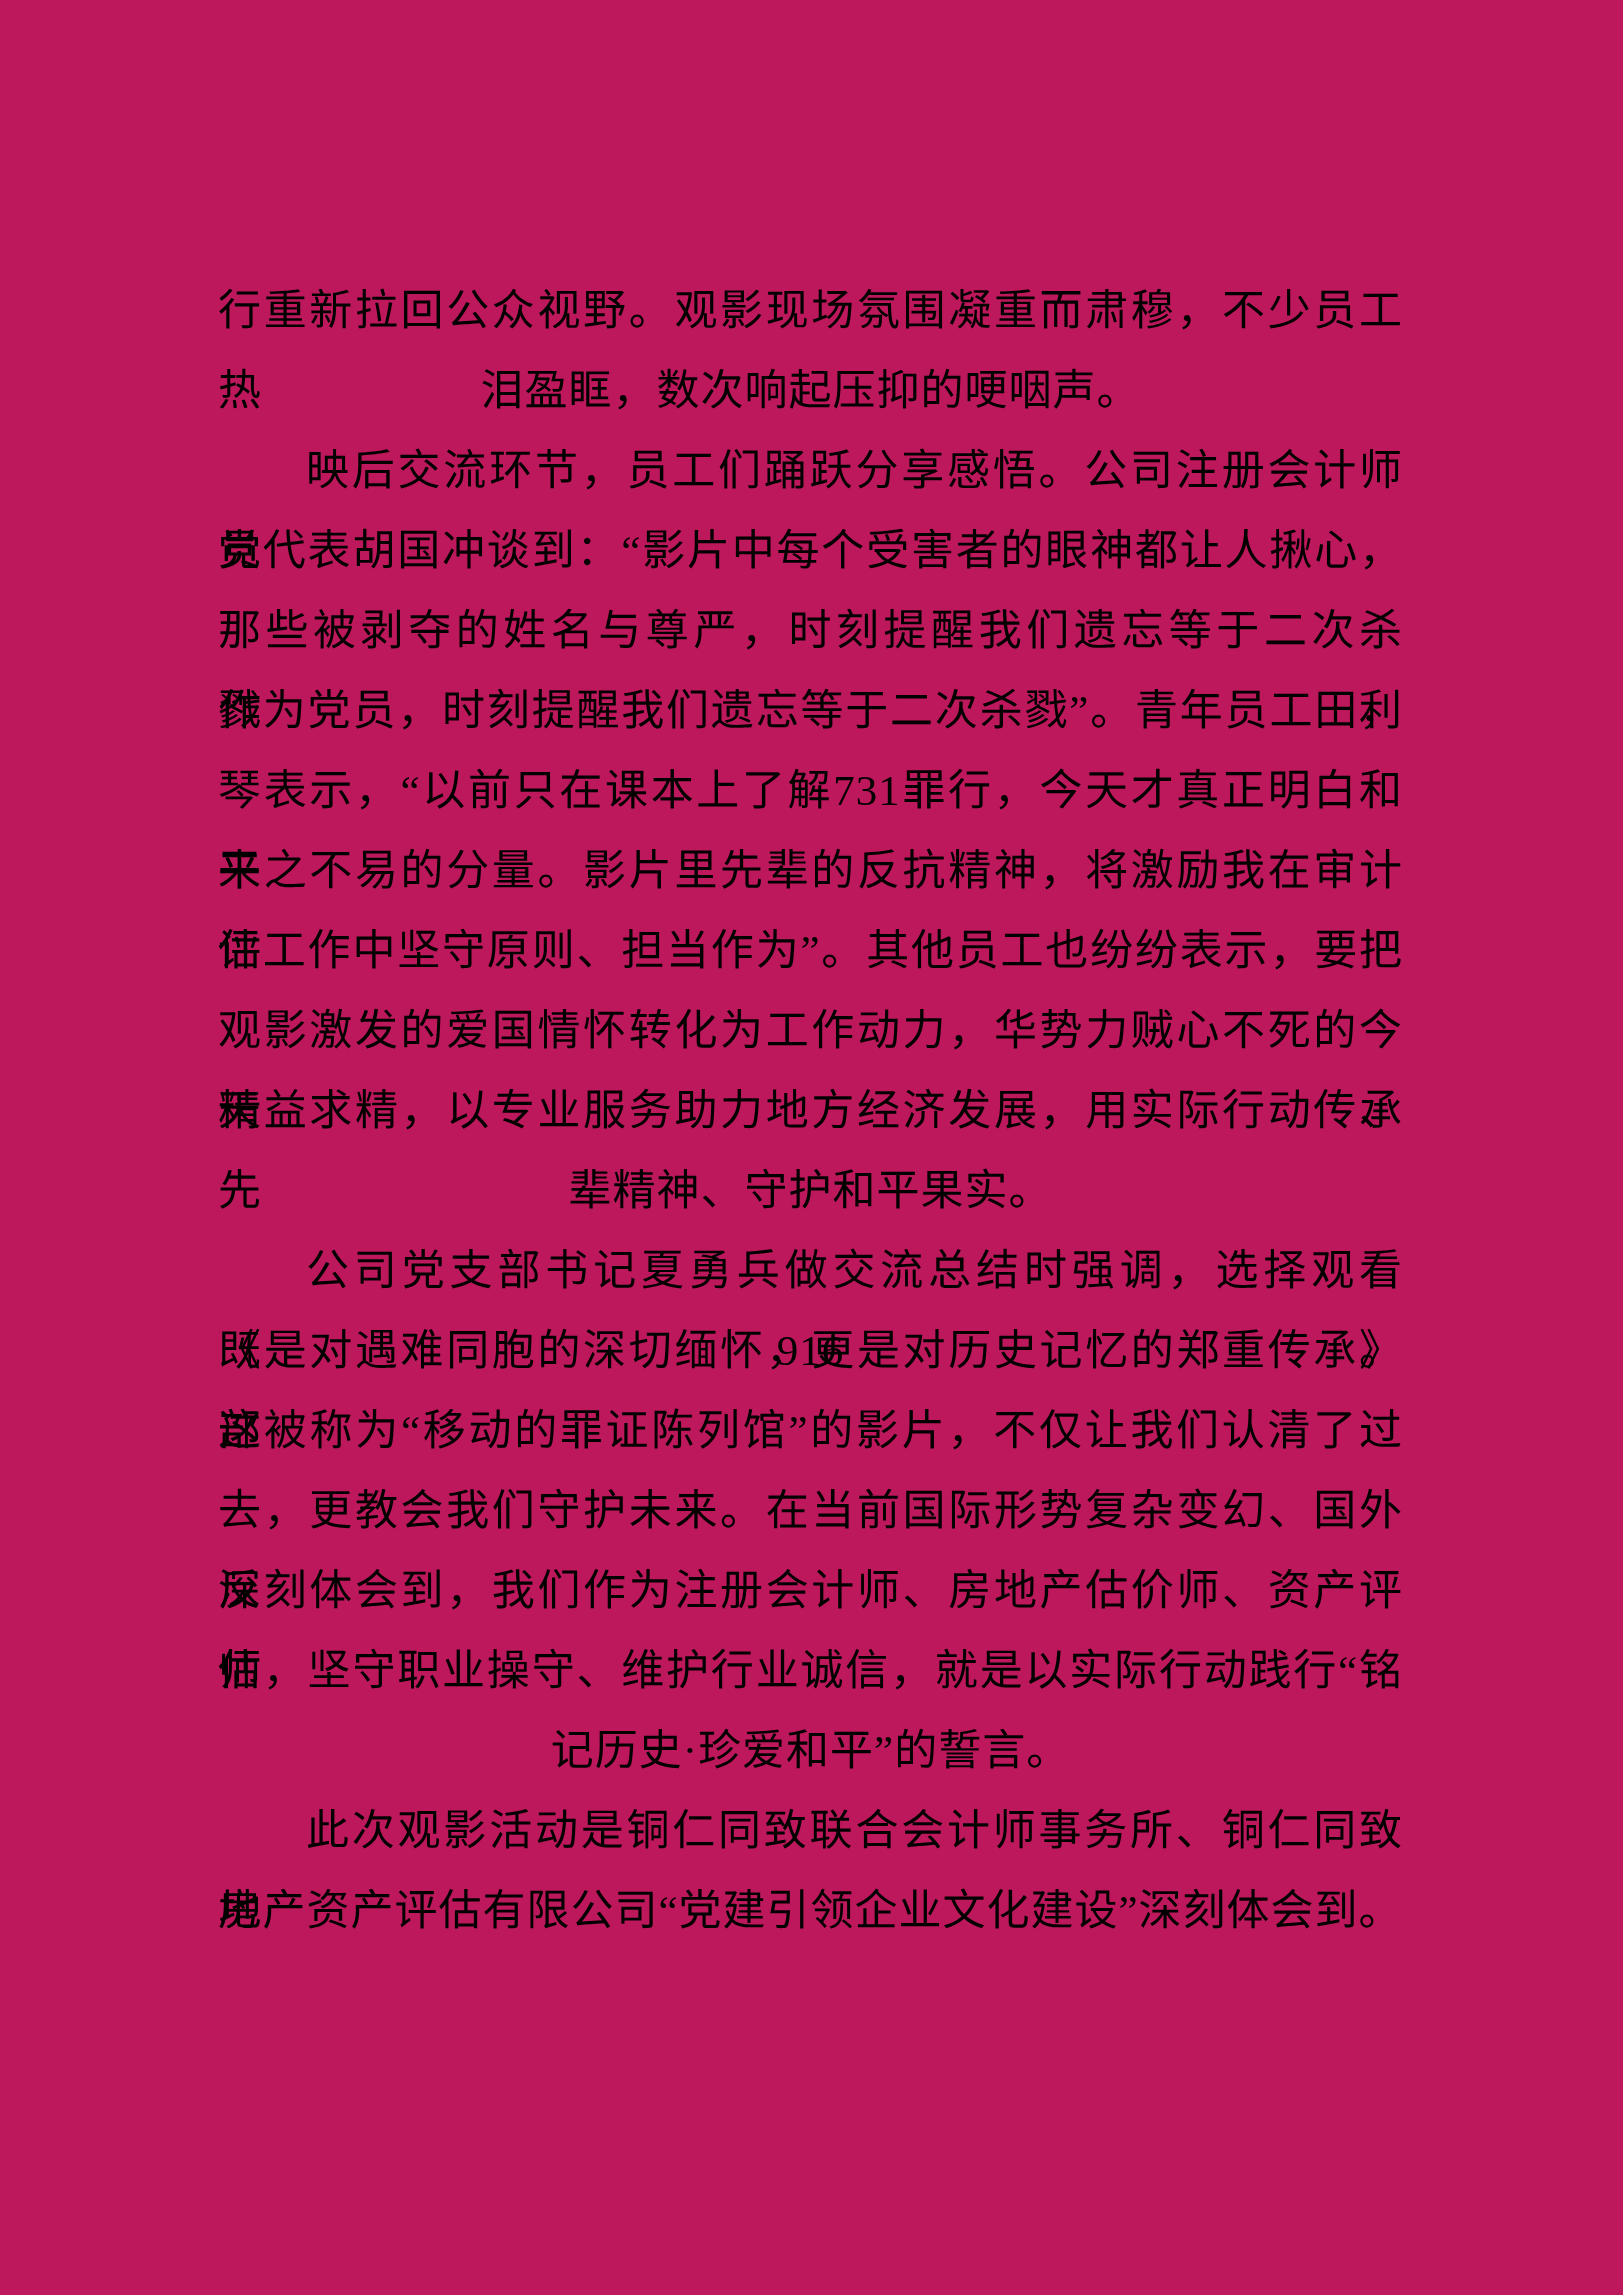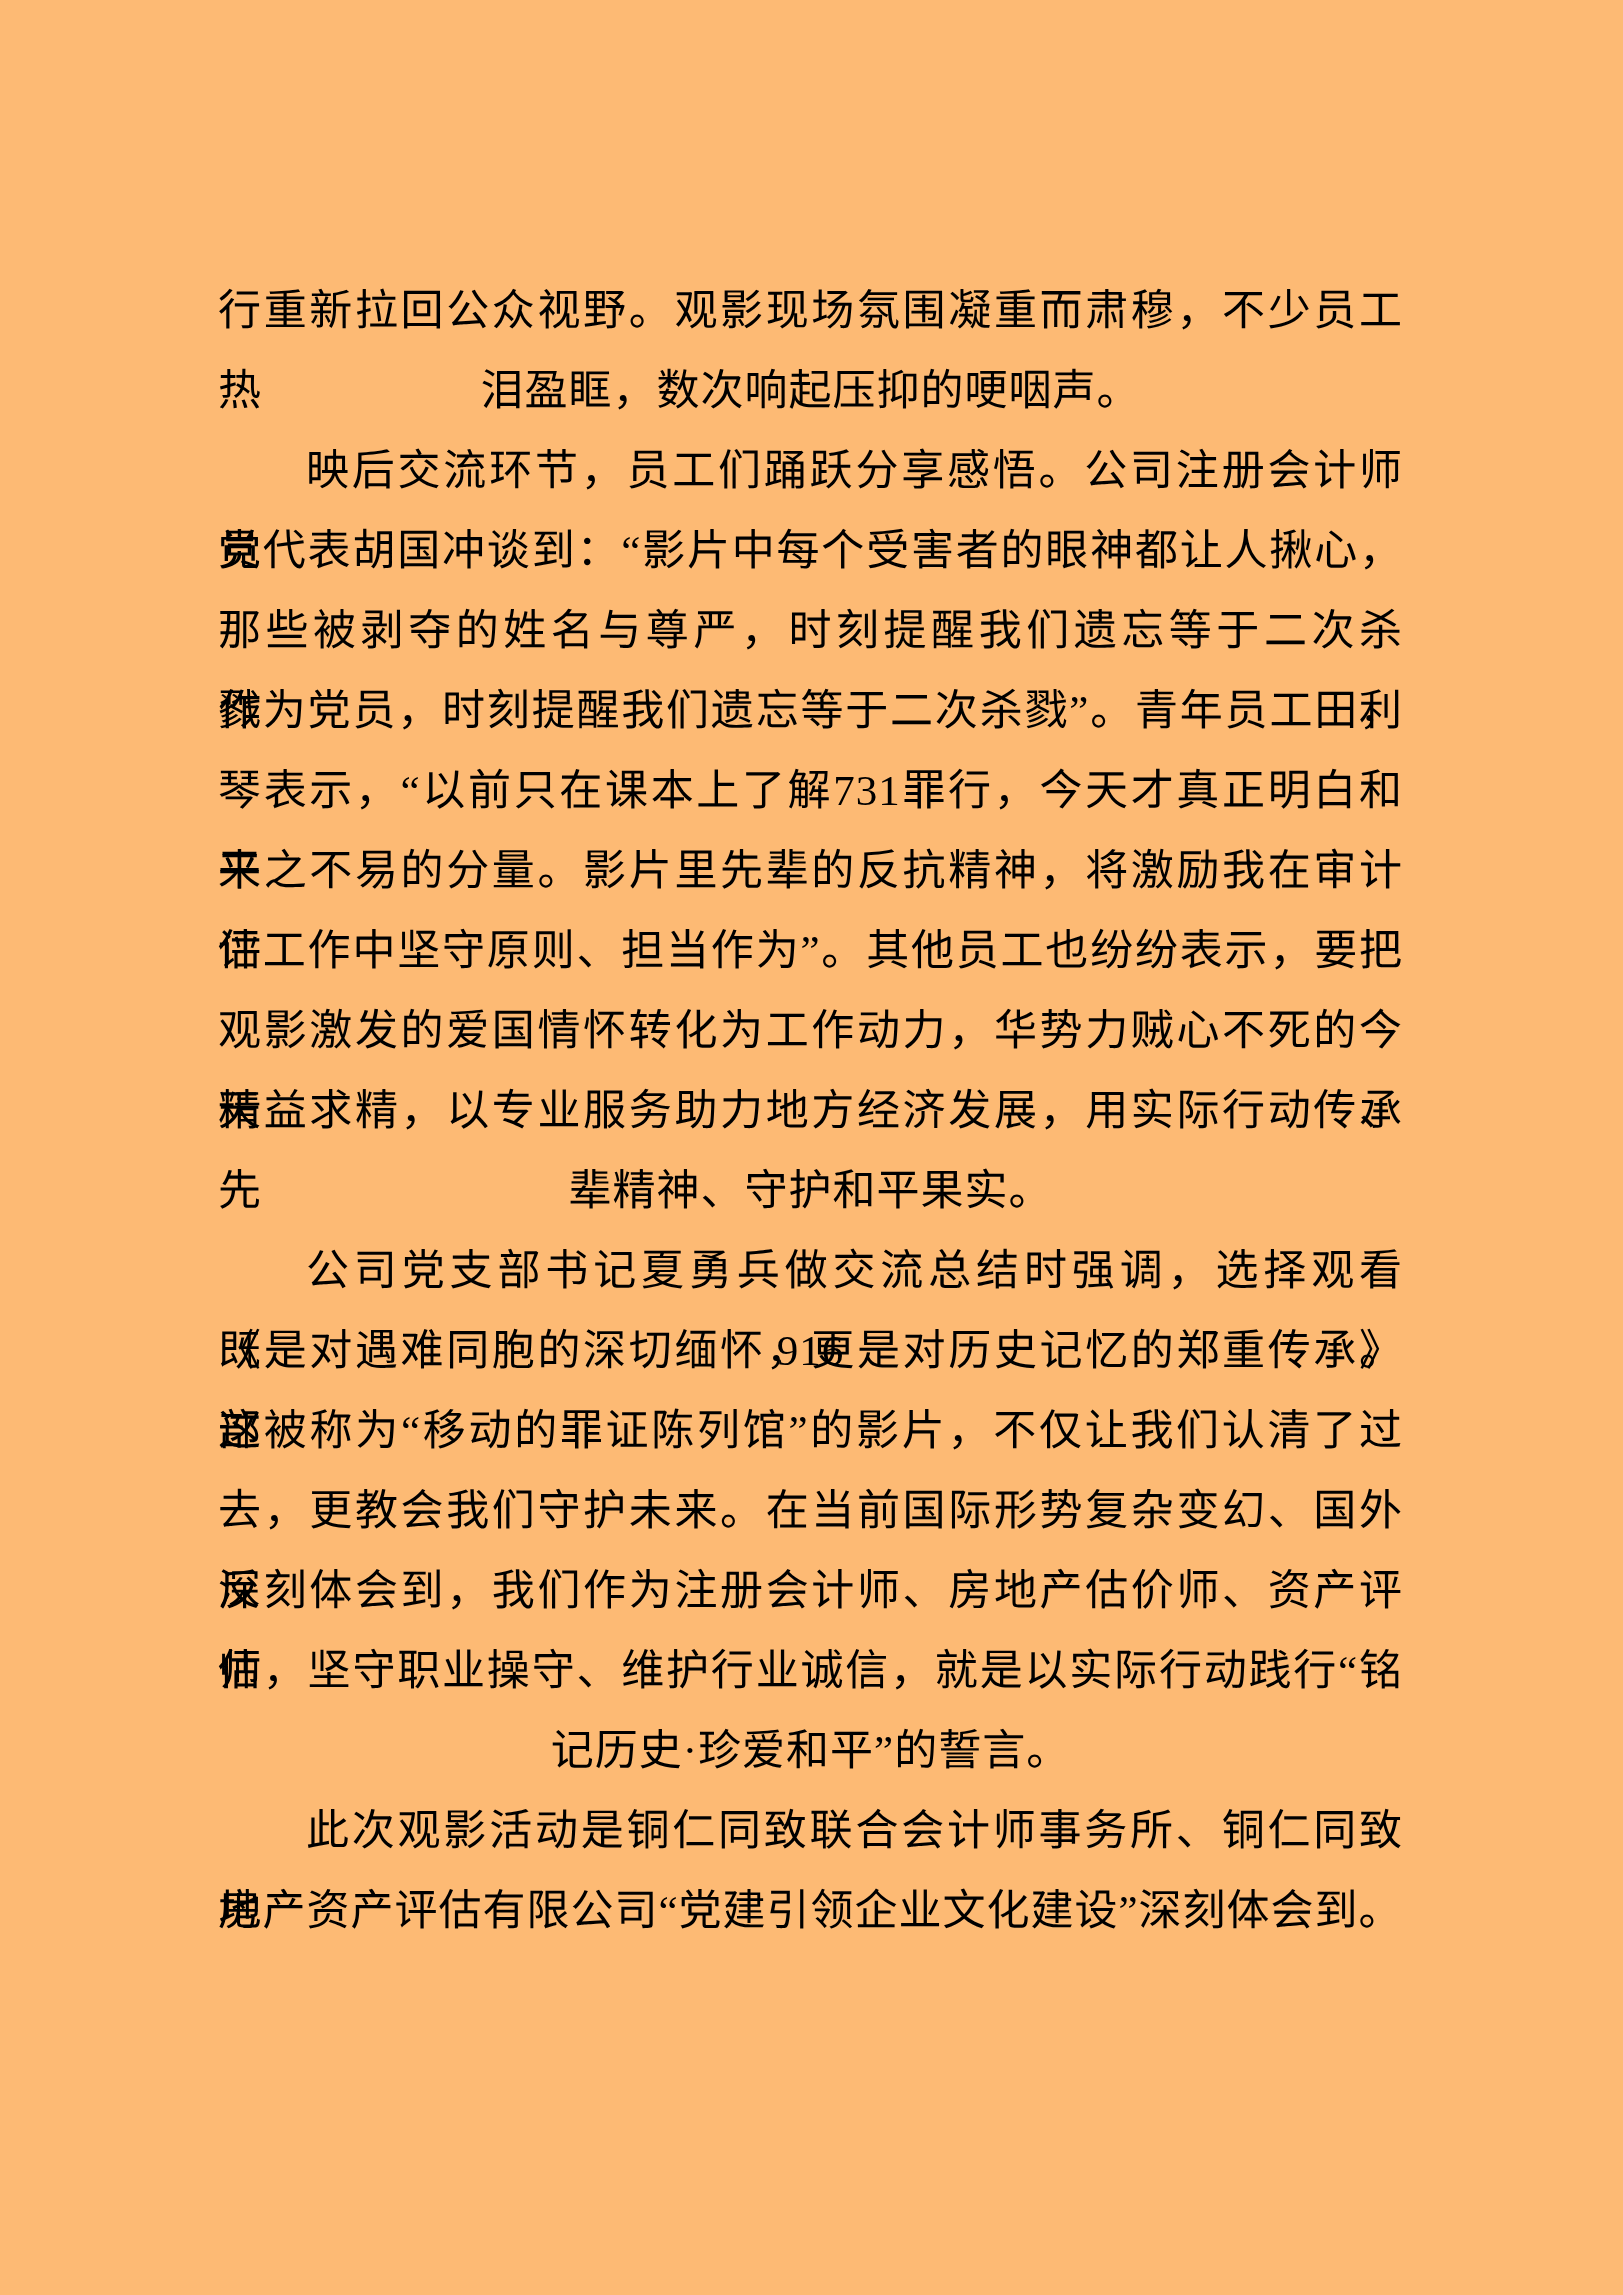--- a/index.html
+++ b/index.html
@@ -48,21 +48,21 @@
     text-align: center;
   }
   
   .text-line.indent {
     text-indent: 88px;
   }
 </style>
 </head>
 <body>
 
-<div class="page" style="background: #fdba74;">
+<div class="page" style="background: #be185d;">
   <div class="doc-body" style="color: rgb(0, 0, 0);">
     <div class="text-line fill">行重新拉回公众视野。观影现场氛围凝重而肃穆，不少员工热</div>
     <div class="text-line end">泪盈眶，数次响起压抑的哽咽声。</div>
     <div class="text-line fill indent">映后交流环节，员工们踊跃分享感悟。公司注册会计师党</div>
     <div class="text-line fill">员代表胡国冲谈到：“影片中每个受害者的眼神都让人揪心，</div>
     <div class="text-line fill">那些被剥夺的姓名与尊严，时刻提醒我们遗忘等于二次杀戮，</div>
     <div class="text-line fill">作为党员，时刻提醒我们遗忘等于二次杀戮”。青年员工田利</div>
     <div class="text-line fill">琴表示，“以前只在课本上了解731罪行，今天才真正明白和平</div>
     <div class="text-line fill">来之不易的分量。影片里先辈的反抗精神，将激励我在审计评</div>
     <div class="text-line fill">估工作中坚守原则、担当作为”。其他员工也纷纷表示，要把</div>

